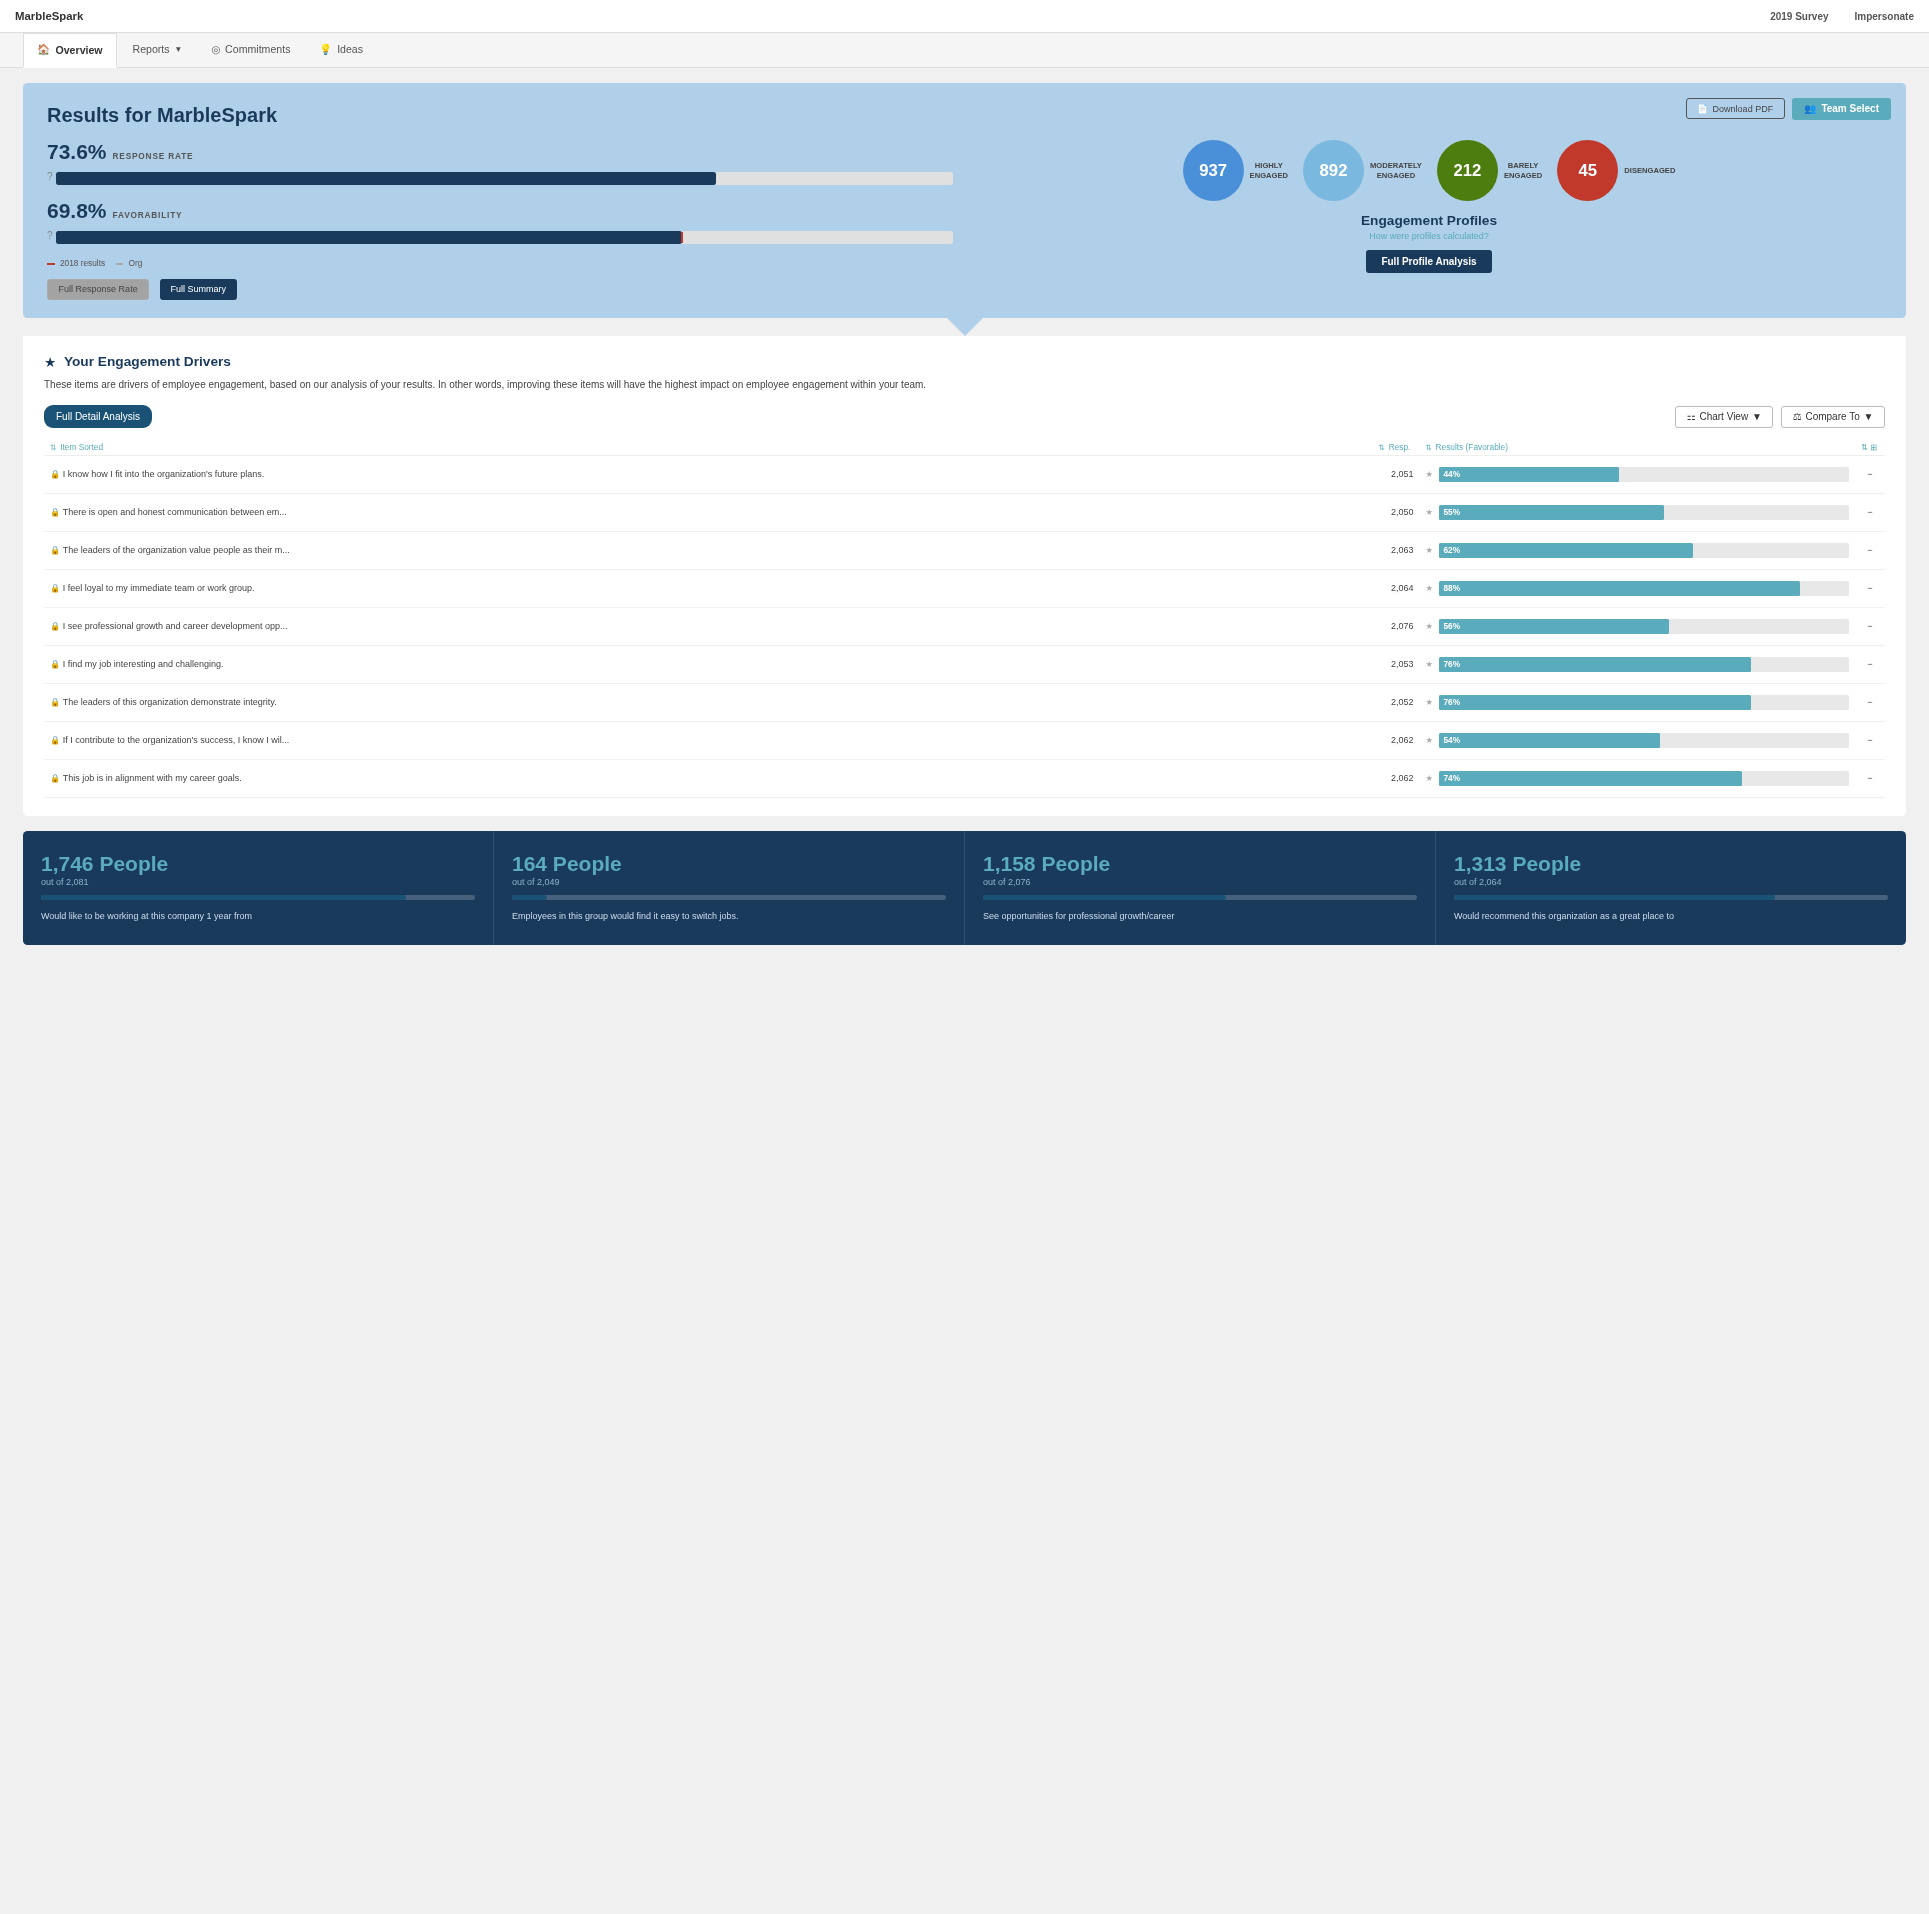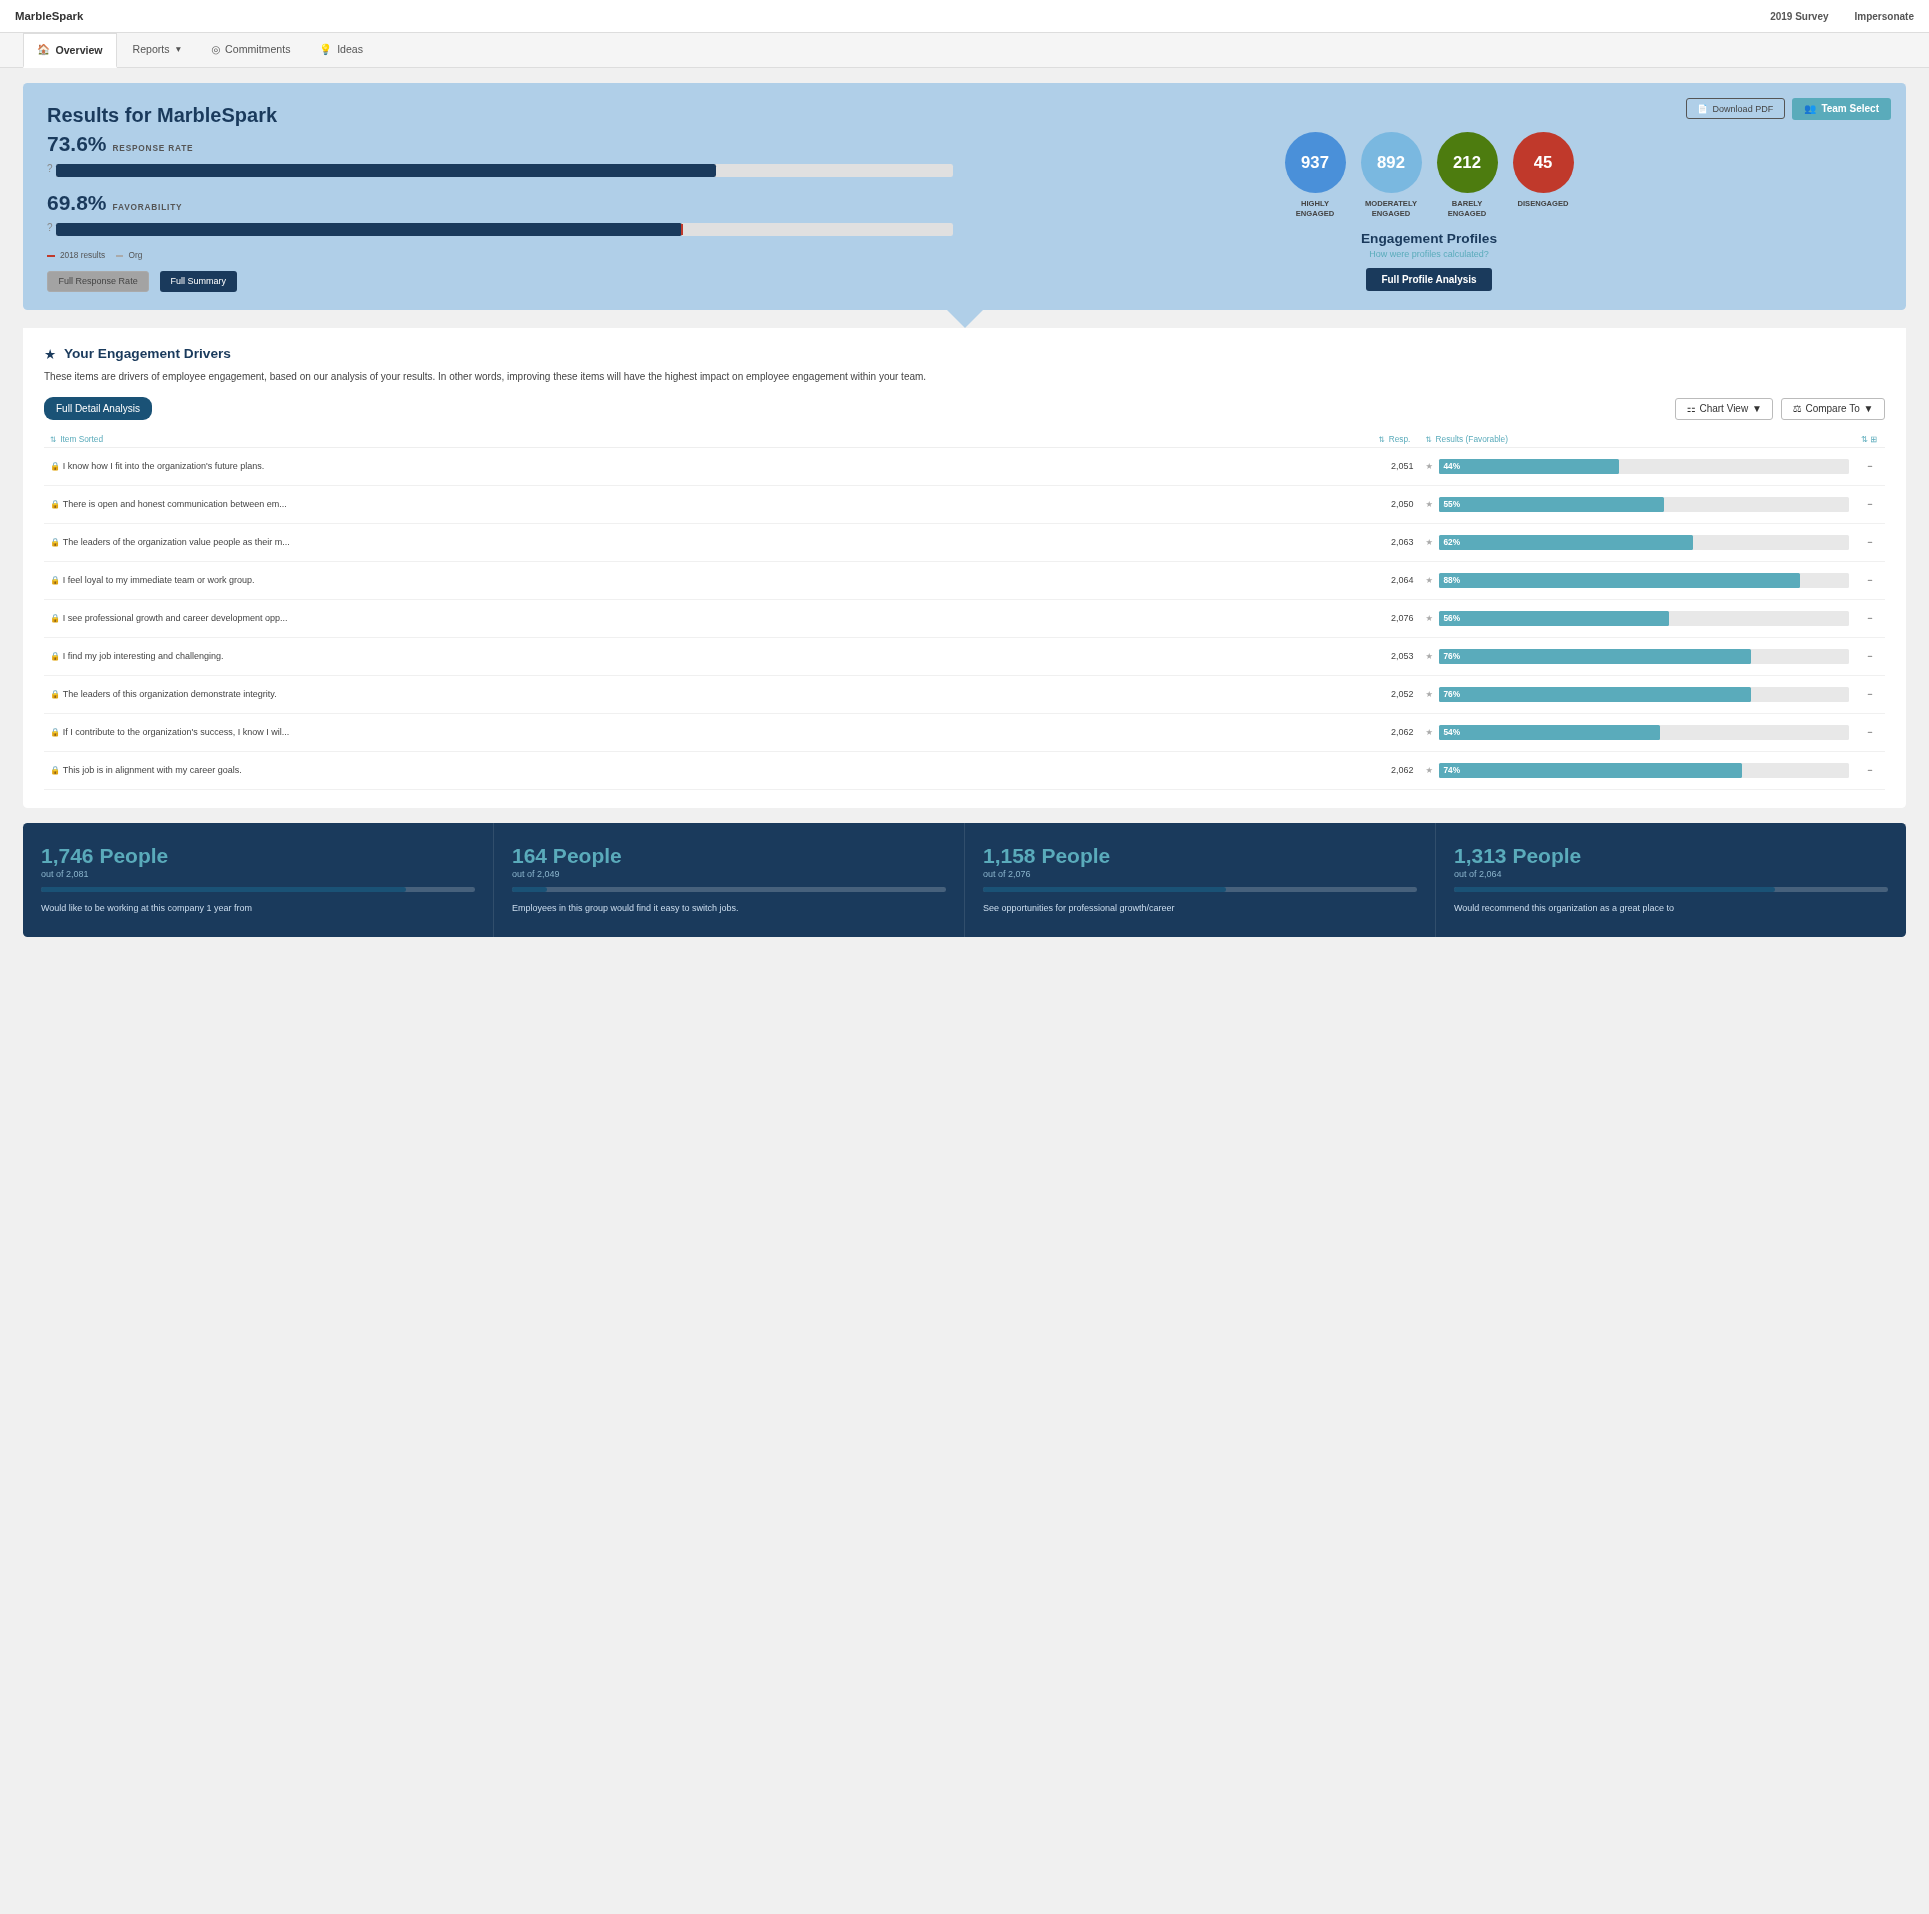--- a/index.html
+++ b/index.html
@@ -92,21 +92,21 @@
       cursor: pointer;
       font-weight: bold;
       display: flex;
       align-items: center;
       gap: 4.6px;
     }
     .hero-title {
       font-size: 20px;
       font-weight: bold;
       color: #1a3a5c;
-      margin-bottom: 5px;
+      margin-bottom: 13px;
     }
     .hero-body { display: flex; gap: 23px; align-items: flex-start; }
     .hero-left { flex: 1; }
     .hero-right { flex: 1; display: flex; flex-direction: column; align-items: center; }
 
     
     .stat-block { margin-bottom: 13.7px; }
     .stat-percent { font-size: 21px; font-weight: bold; color: #1a3a5c; }
     .stat-label { font-size: 8.3px; color: #555; letter-spacing: 0.8px; text-transform: uppercase; font-weight: bold; }
     .stat-bar-container { width: 100%; background: #e0e0e0; border-radius: 2.3px; height: 13.7px; margin-top: 4.6px; position: relative; overflow: visible; }
@@ -132,21 +132,21 @@
       padding: 4.6px 10.6px;
       font-size: 9px;
       color: #fff;
       cursor: pointer;
     }
 
     
     .engagement-circles { display: flex; gap: 15px; justify-content: center; margin-bottom: 12px; }
     .eng-circle {
       display: flex;
-      flex-direction: column;
+      flex-direction: row;
       align-items: center;
       gap: 6px;
     }
     .circle {
       width: 61px; height: 61px;
       border-radius: 50%;
       display: flex;
       align-items: center;
       justify-content: center;
       font-size: 16.7px;

